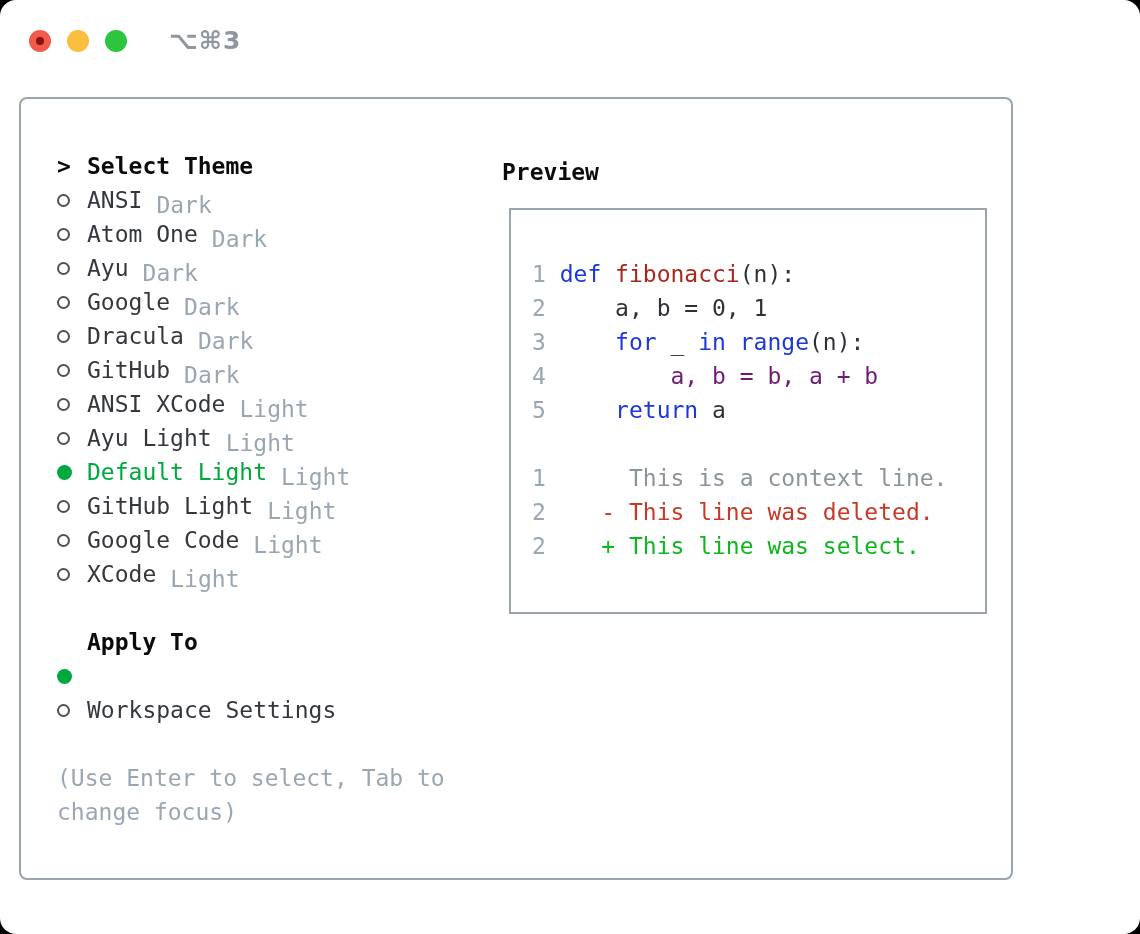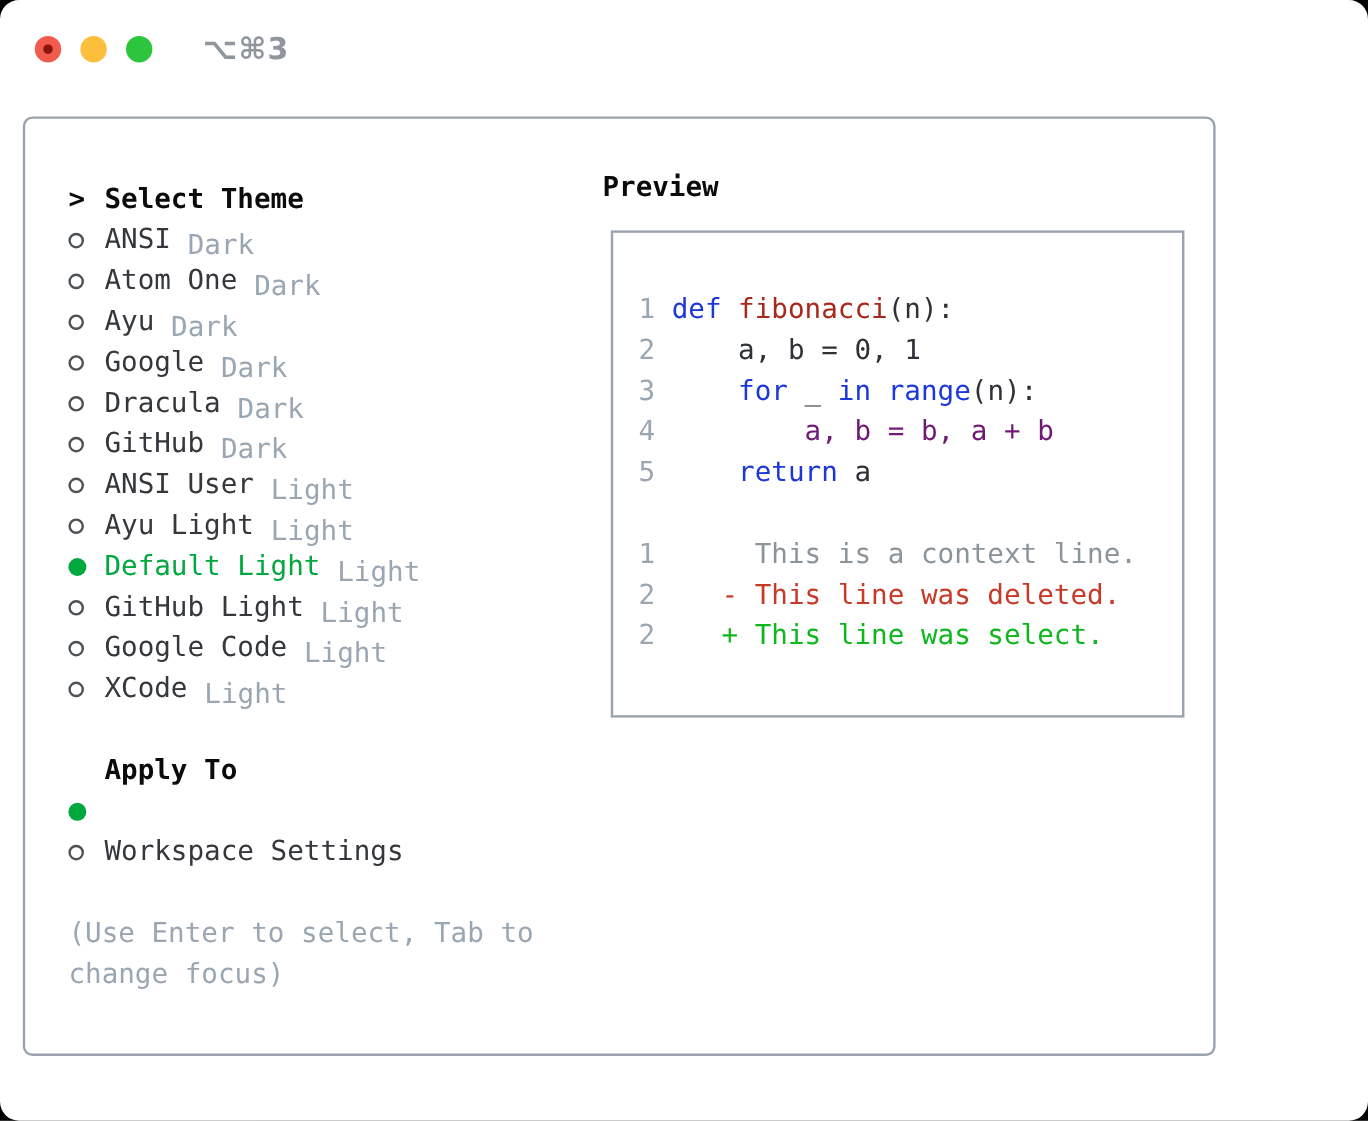--- a/index.html
+++ b/index.html
@@ -27,21 +27,21 @@
   .shortcut{
     margin-left:26px;font-family:"DejaVu Sans",sans-serif;font-size:25px;font-weight:600;
     color:var(--c-shortcut);letter-spacing:1px;
   }
   
   .panel{
     position:absolute;left:19px;top:97px;width:994px;height:783px;box-sizing:border-box;
     border:2px solid var(--c-panel_border);border-radius:8px;display:flex;
   }
   .left-col{flex:none;width:481px;box-sizing:border-box;padding:50px 0 0 36px;}
-  .right-col{flex:1;box-sizing:border-box;padding-top:40px;}
+  .right-col{flex:1;box-sizing:border-box;padding-top:56px;}
   .t-row{display:flex;align-items:center;height:34px;font-size:23px;color:var(--c-text);}
   .t-row .marker{flex:none;width:30px;display:flex;align-items:center;}
   .hmark{font-weight:bold;color:var(--c-heading);}
   .hlabel{font-weight:bold;color:var(--c-heading);}
   .radio{width:13px;height:13px;box-sizing:border-box;border:2px solid var(--c-radio_outline);border-radius:50%;}
   .radio.sel{width:15px;height:15px;border:none;background:var(--c-selection_green);}
   .tname{white-space:pre;}
   .tname.sel{color:var(--c-selection_green);}
   .variant{white-space:pre;margin-left:14px;color:var(--c-muted);margin-top:10px;}
   .spacer34{height:34px;}
@@ -117,21 +117,21 @@
             <span class="marker">
               <span class="radio"></span>
             </span>
             <span class="tname">GitHub</span>
             <span class="variant">Dark</span>
           </div>
           <div class="t-row">
             <span class="marker">
               <span class="radio"></span>
             </span>
-            <span class="tname">ANSI User</span>
+            <span class="tname">ANSI XCode</span>
             <span class="variant">Light</span>
           </div>
           <div class="t-row">
             <span class="marker">
               <span class="radio"></span>
             </span>
             <span class="tname">Ayu Light</span>
             <span class="variant">Light</span>
           </div>
           <div class="t-row">

